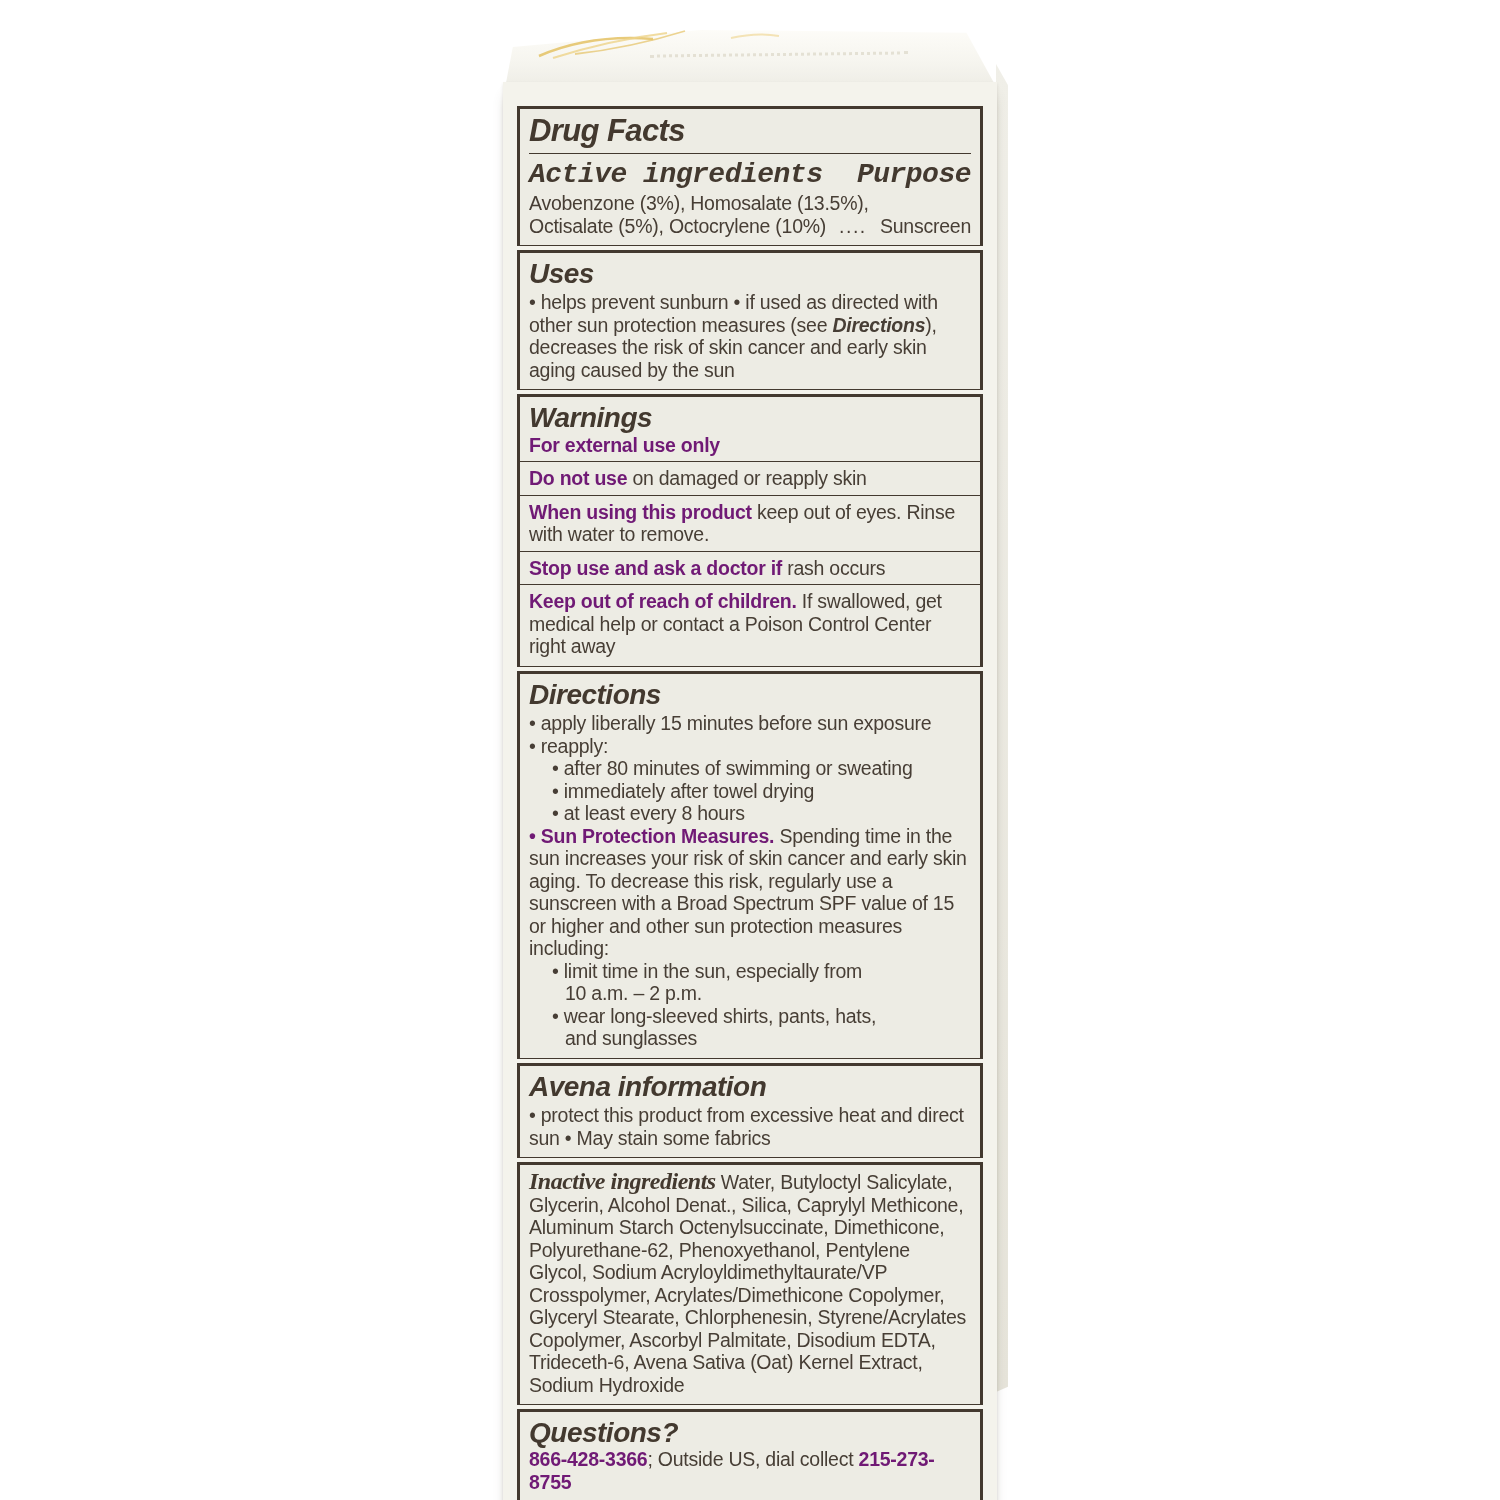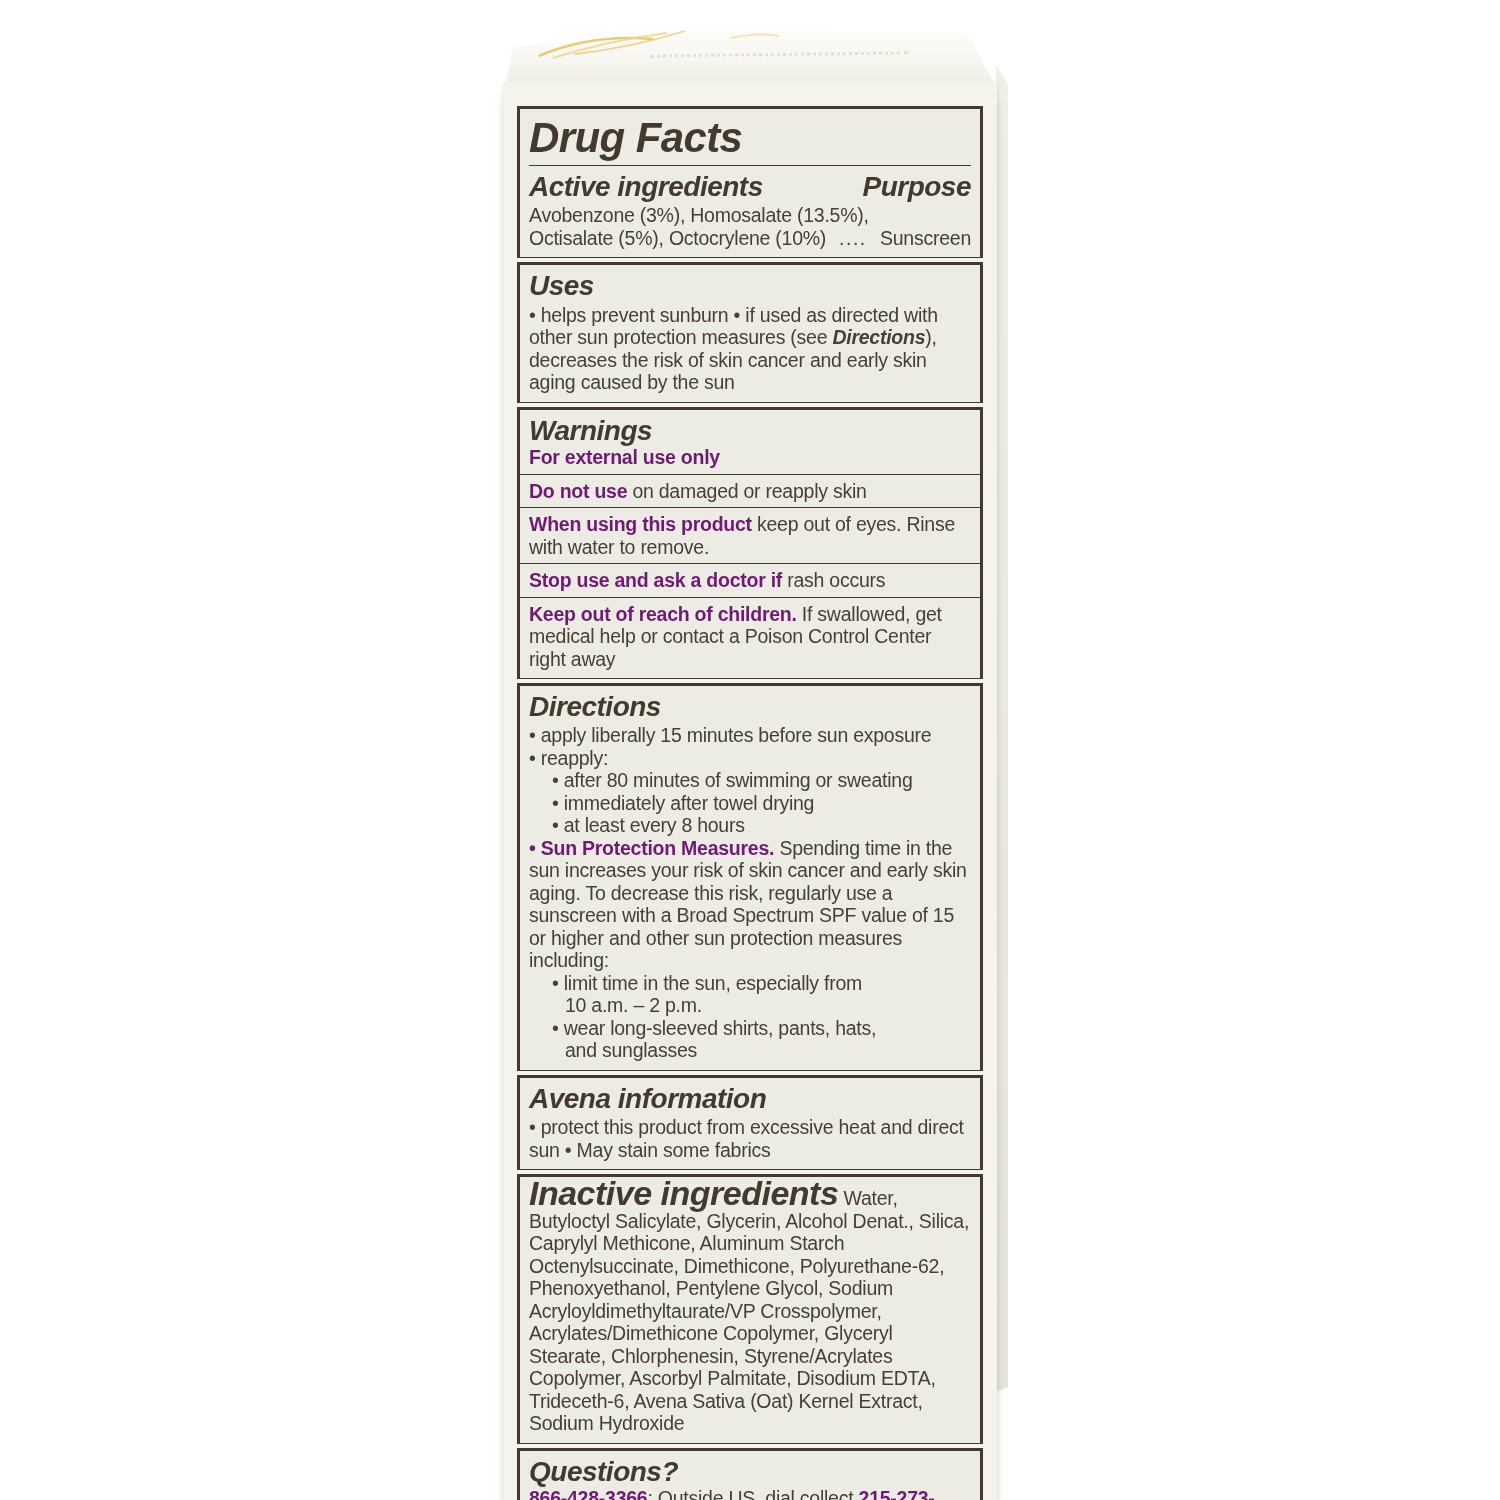--- a/index.html
+++ b/index.html
@@ -33,29 +33,29 @@
     box-shadow:0 10px 12px -5px rgba(95,88,70,.45), 0 2px 3px rgba(95,88,70,.15);
     padding:24px 14px 18px;
   }
   
   .sec{
     background:var(--panel);
     border:3px solid var(--bd); border-bottom-width:1.5px;
     margin-bottom:4px; padding:5px 9px 8px;
   }
   .sec.last{border-bottom-width:3px; margin-bottom:0;}
-  .t-title{font-style:italic; font-weight:700; font-size:42px; line-height:1.12; letter-spacing:-.6px; color:var(--bd);}
+  .t-title{font-style:italic; font-weight:700; font-size:31px; line-height:1.12; letter-spacing:-.6px; color:var(--bd);}
   .t-h{font-style:italic; font-weight:700; font-size:28px; line-height:1.12; letter-spacing:-.5px; color:var(--bd);}
-  .t-h-inline{font-style:italic; font-weight:700; font-size:34px; letter-spacing:-.5px; color:var(--bd);}
+  .t-h-inline{font-style:italic; font-weight:700; font-size:24px; letter-spacing:-.5px; color:var(--bd);font-family:Liberation Serif, serif;}
   .thin{border:0; border-top:1.5px solid var(--bd); margin:4px 0 5px;}
   .wsep{border:0; border-top:1.5px solid var(--bd); margin:5px -9px;}
   p.body, .body{font-size:19.5px; line-height:22.5px; letter-spacing:-.25px;}
   .bold{font-weight:700; color:#701a75;}
   .bi{font-weight:700; font-style:italic;}
-  .headrow{display:flex; justify-content:space-between; align-items:baseline; margin-bottom:2px;}
+  .headrow{display:flex; justify-content:space-between; align-items:baseline; margin-bottom:2px;font-family:Liberation Mono, monospace;}
   .leaderline{display:flex; align-items:baseline;gap:12px;}
   .leader{flex:1; overflow:hidden; white-space:nowrap; letter-spacing:1.5px; margin:0 1px;}
   .sub{padding-left:36px; text-indent:-13px; white-space:pre-line;}
   .mb2{margin-bottom:2px;}
 </style>
 </head>
 <body style="background: rgb(255, 255, 255);">
 
 <div class="flap"></div>
 <svg class="wheat" viewBox="0 0 270 38">

